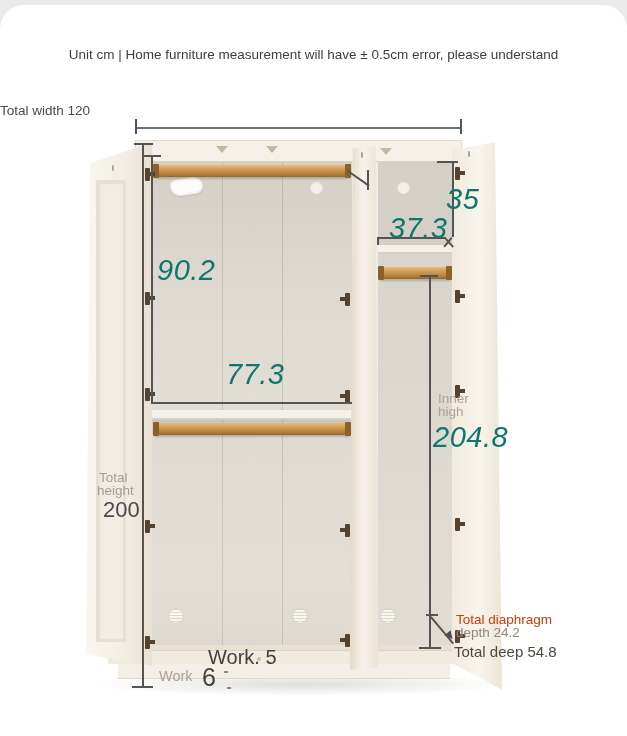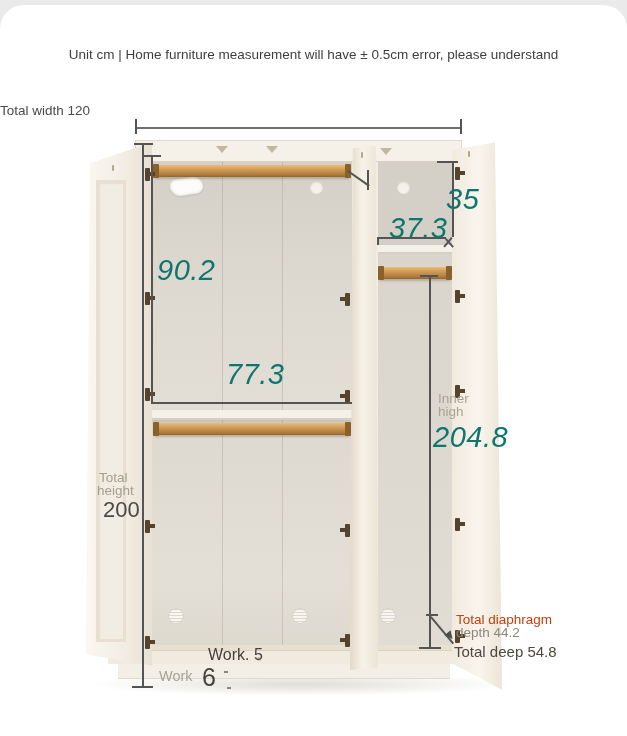--- a/index.html
+++ b/index.html
@@ -202,21 +202,21 @@
 
   <div class="txt muted z5" style="left:99px;top:471px;">Total</div>
   <div class="txt muted z5" style="left:97px;top:484px;">height</div>
   <div class="txt z5" style="left:103px;top:497px;font-size:22px;color:#4a4a4a;">200</div>
 
   <div class="txt muted z5" style="left:438px;top:392px;color:#aba395;">Inner</div>
   <div class="txt muted z5" style="left:438px;top:405px;color:#aba395;">high</div>
   <div class="txt big z5" style="left:433px;top:421px;">204.8</div>
 
   <div class="txt z5" style="left:456px;top:612px;font-size:13.5px;color:#c2410c;">Total diaphragm</div>
-  <div class="txt z5" style="left:456px;top:625px;font-size:13.5px;color:#8d8679;">depth 44.2</div>
+  <div class="txt z5" style="left:456px;top:625px;font-size:13.5px;color:#8d8679;">depth 24.2</div>
   <div class="txt z5" style="left:454px;top:643px;font-size:15px;color:#4c4840;">Total deep 54.8</div>
 
-  <div class="txt z5" style="left:208px;top:646px;font-size:16px;color:#45413b;">Work. 5</div>
+  <div class="txt z5" style="left:208px;top:646px;font-size:20px;color:#45413b;">Work. 5</div>
   <div class="txt z5" style="left:159px;top:668px;font-size:14.5px;color:#a9a295;">Work</div>
   <div class="txt z5" style="left:202px;top:663px;font-size:25px;color:#45423c;">6</div>
   <div class="dline h z5" style="left:224px;top:671px;width:4px;background:#8c857a;"></div>
   <div class="dline h z5" style="left:227px;top:687px;width:4px;background:#8c857a;"></div>
 </div>
 
 </body></html>

